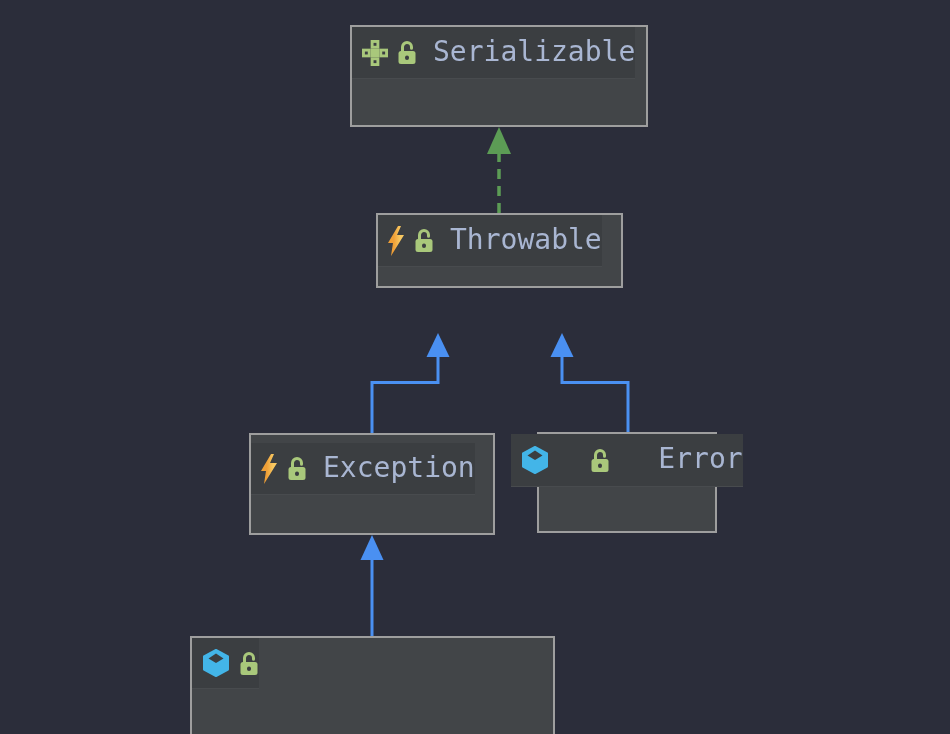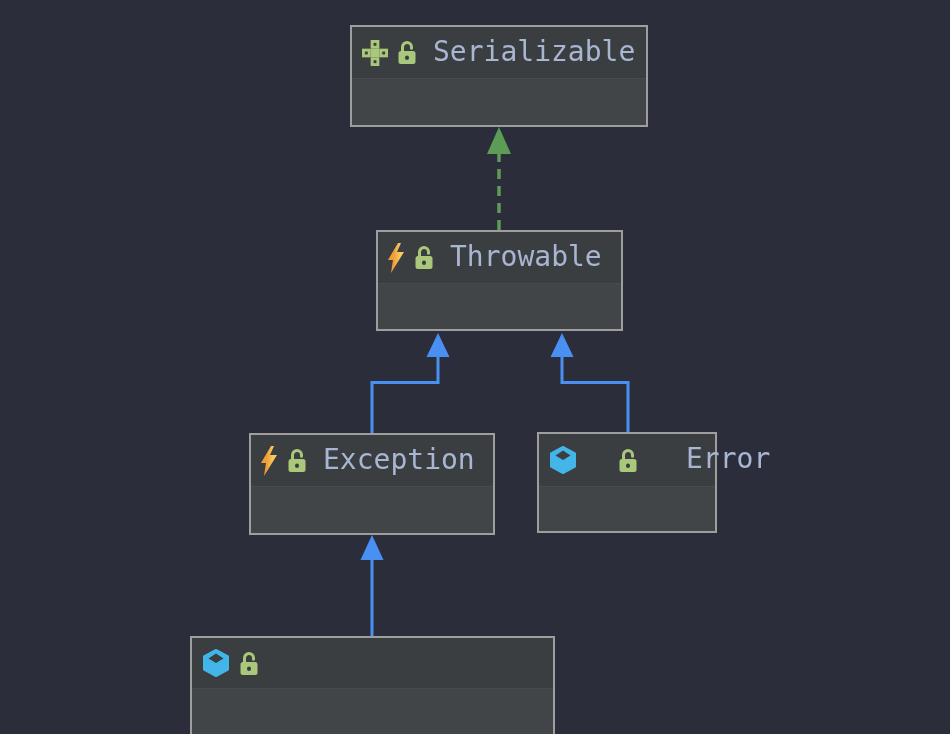--- a/index.html
+++ b/index.html
@@ -23,21 +23,21 @@
     overflow: hidden;
   }
   .edges-layer {
     position: absolute; left: 0; top: 0;
     width: 950px; height: 734px;
   }
   .uml-node {
     position: absolute;
     border: 2px solid var(--node-border);
     background: var(--node-body-bg);
-    display: flex; flex-direction: column; justify-content: center;
+    display: flex; flex-direction: row; justify-content: center;
   }
   .uml-node-header {
     background: var(--node-header-bg);
     border-bottom: 1px solid rgba(255,255,255,0.07);
     display: flex; align-items: center;
     padding-left: 10px;
     flex: 0 0 auto;
   }
   .uml-node-body { flex: 1 1 auto; }
   .node-label {
@@ -46,24 +46,24 @@
     line-height: 1;
     white-space: nowrap;
     margin-left: 16px;
     padding-bottom: 2px;
   }
   .icon { display: inline-flex; align-items: center; }
   .lock-icon { margin-left: 9px; }
   
   .node-serializable { left: 350px; top: 25px;  width: 298px; height: 102px; }
   .node-serializable .uml-node-header { height: 52px; }
-  .node-throwable    { left: 376px; top: 230px; width: 247px; height: 101px; }
+  .node-throwable    { left: 376px; top: 213px; width: 247px; height: 75px; }
   .node-throwable .uml-node-header { height: 52px; }
   .node-exception    { left: 249px; top: 433px; width: 246px; height: 102px; }
-  .node-exception .uml-node-header { height: 52px; }
+  .node-exception .uml-node-header { height: 52px; margin-top: 8px; }
   .node-error        { left: 537px; top: 432px; width: 180px; height: 101px; }
   .node-error .uml-node-header { height: 53px; gap: 32px; }
   .node-runtimeexception { left: 190px; top: 636px; width: 365px; height: 102px; }
   .node-runtimeexception .uml-node-header { height: 51px; }
 </style>
 </head>
 <body>
 
 <div class="canvas">
 

